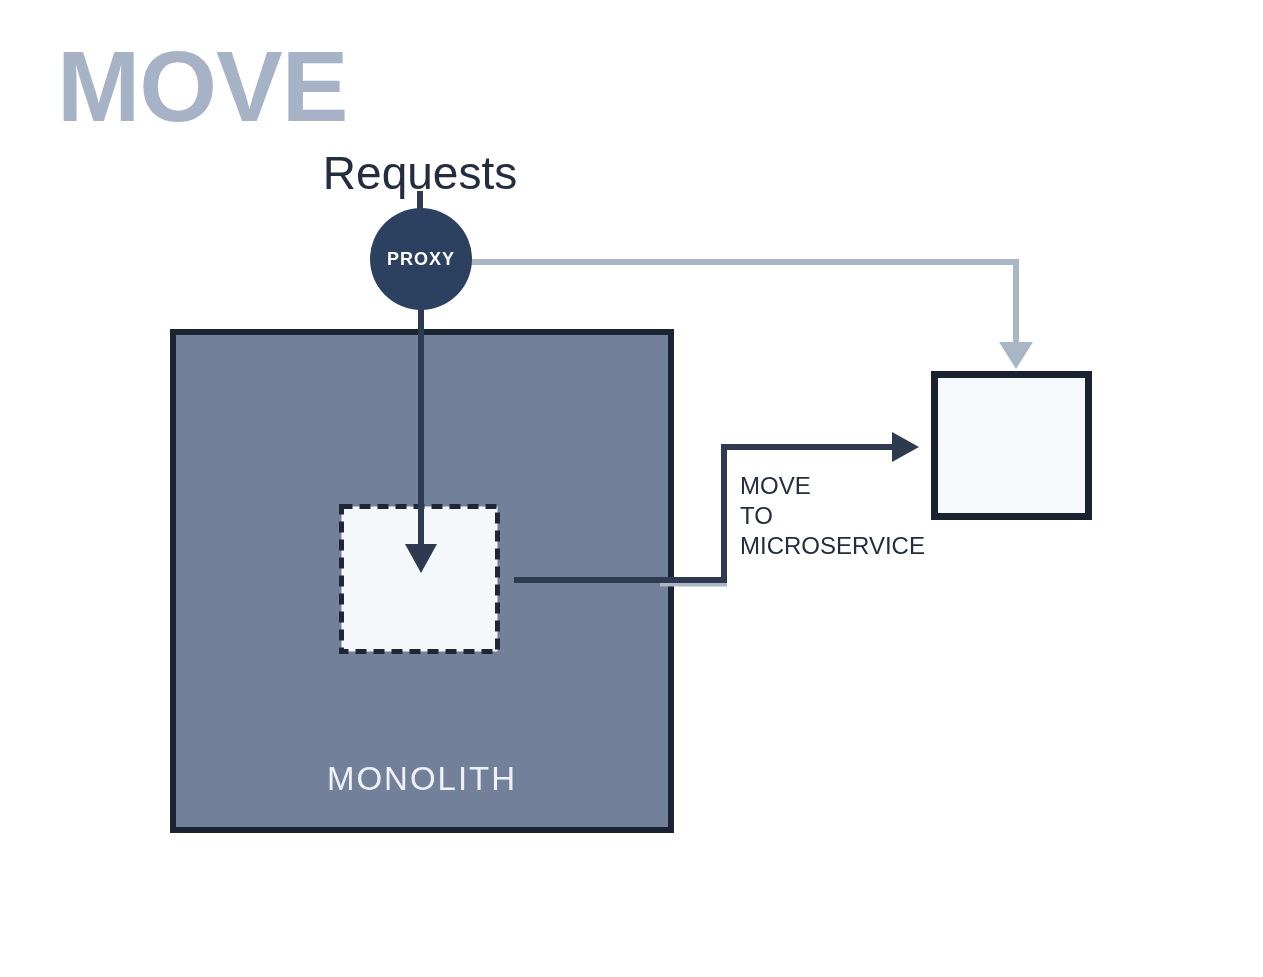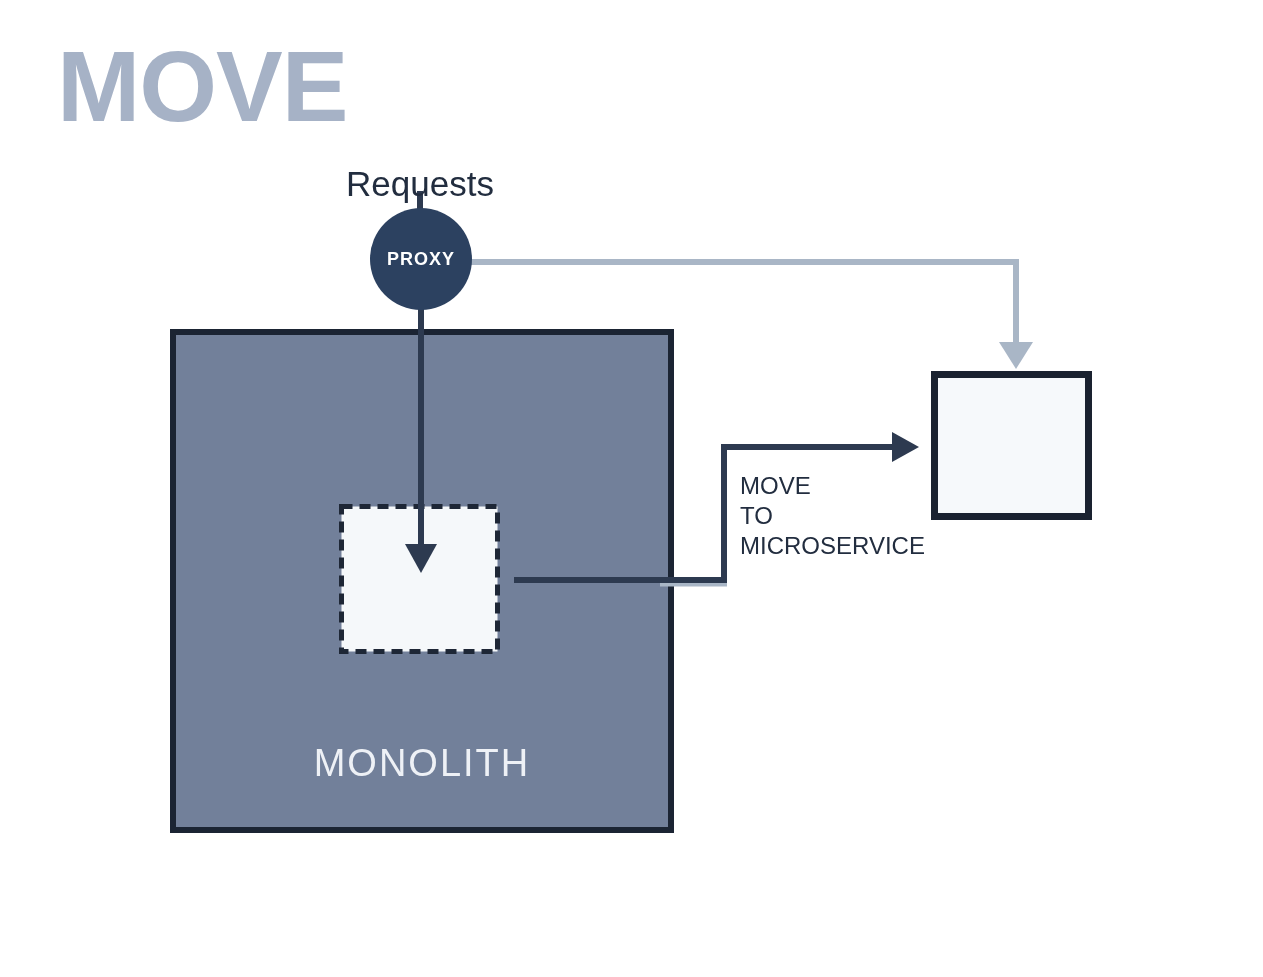--- a/index.html
+++ b/index.html
@@ -21,23 +21,23 @@
     font-weight: bold;
     line-height: 1;
     letter-spacing: -1px;
     color: var(--title-gray, #a6b2c6);
     z-index: 4;
   }
 
   .requests-label {
     position: absolute;
     left: 420px;
-    top: 166px;
+    top: 150px;
     transform: translateX(-50%);
-    font-size: 35px;
+    font-size: 46px;
     line-height: 1;
     color: var(--text-dark, #222d3f);
     z-index: 4;
   }
 
   .proxy-node {
     position: absolute;
     left: 370px;
     top: 208px;
     width: 102px;
@@ -64,23 +64,23 @@
     height: 504px;
     box-sizing: border-box;
     background: var(--monolith-fill, #72809a);
     border: 6px solid var(--monolith-border, #1b2433);
     z-index: 1;
   }
 
   .monolith-label {
     position: absolute;
     left: 422px;
-    top: 744px;
+    top: 762px;
     transform: translateX(-50%);
-    font-size: 38px;
+    font-size: 33px;
     line-height: 1;
     letter-spacing: 2px;
     color: var(--monolith-text, #eef1f6);
     z-index: 4;
   }
 
   .microservice-box {
     position: absolute;
     left: 931px;
     top: 371px;

